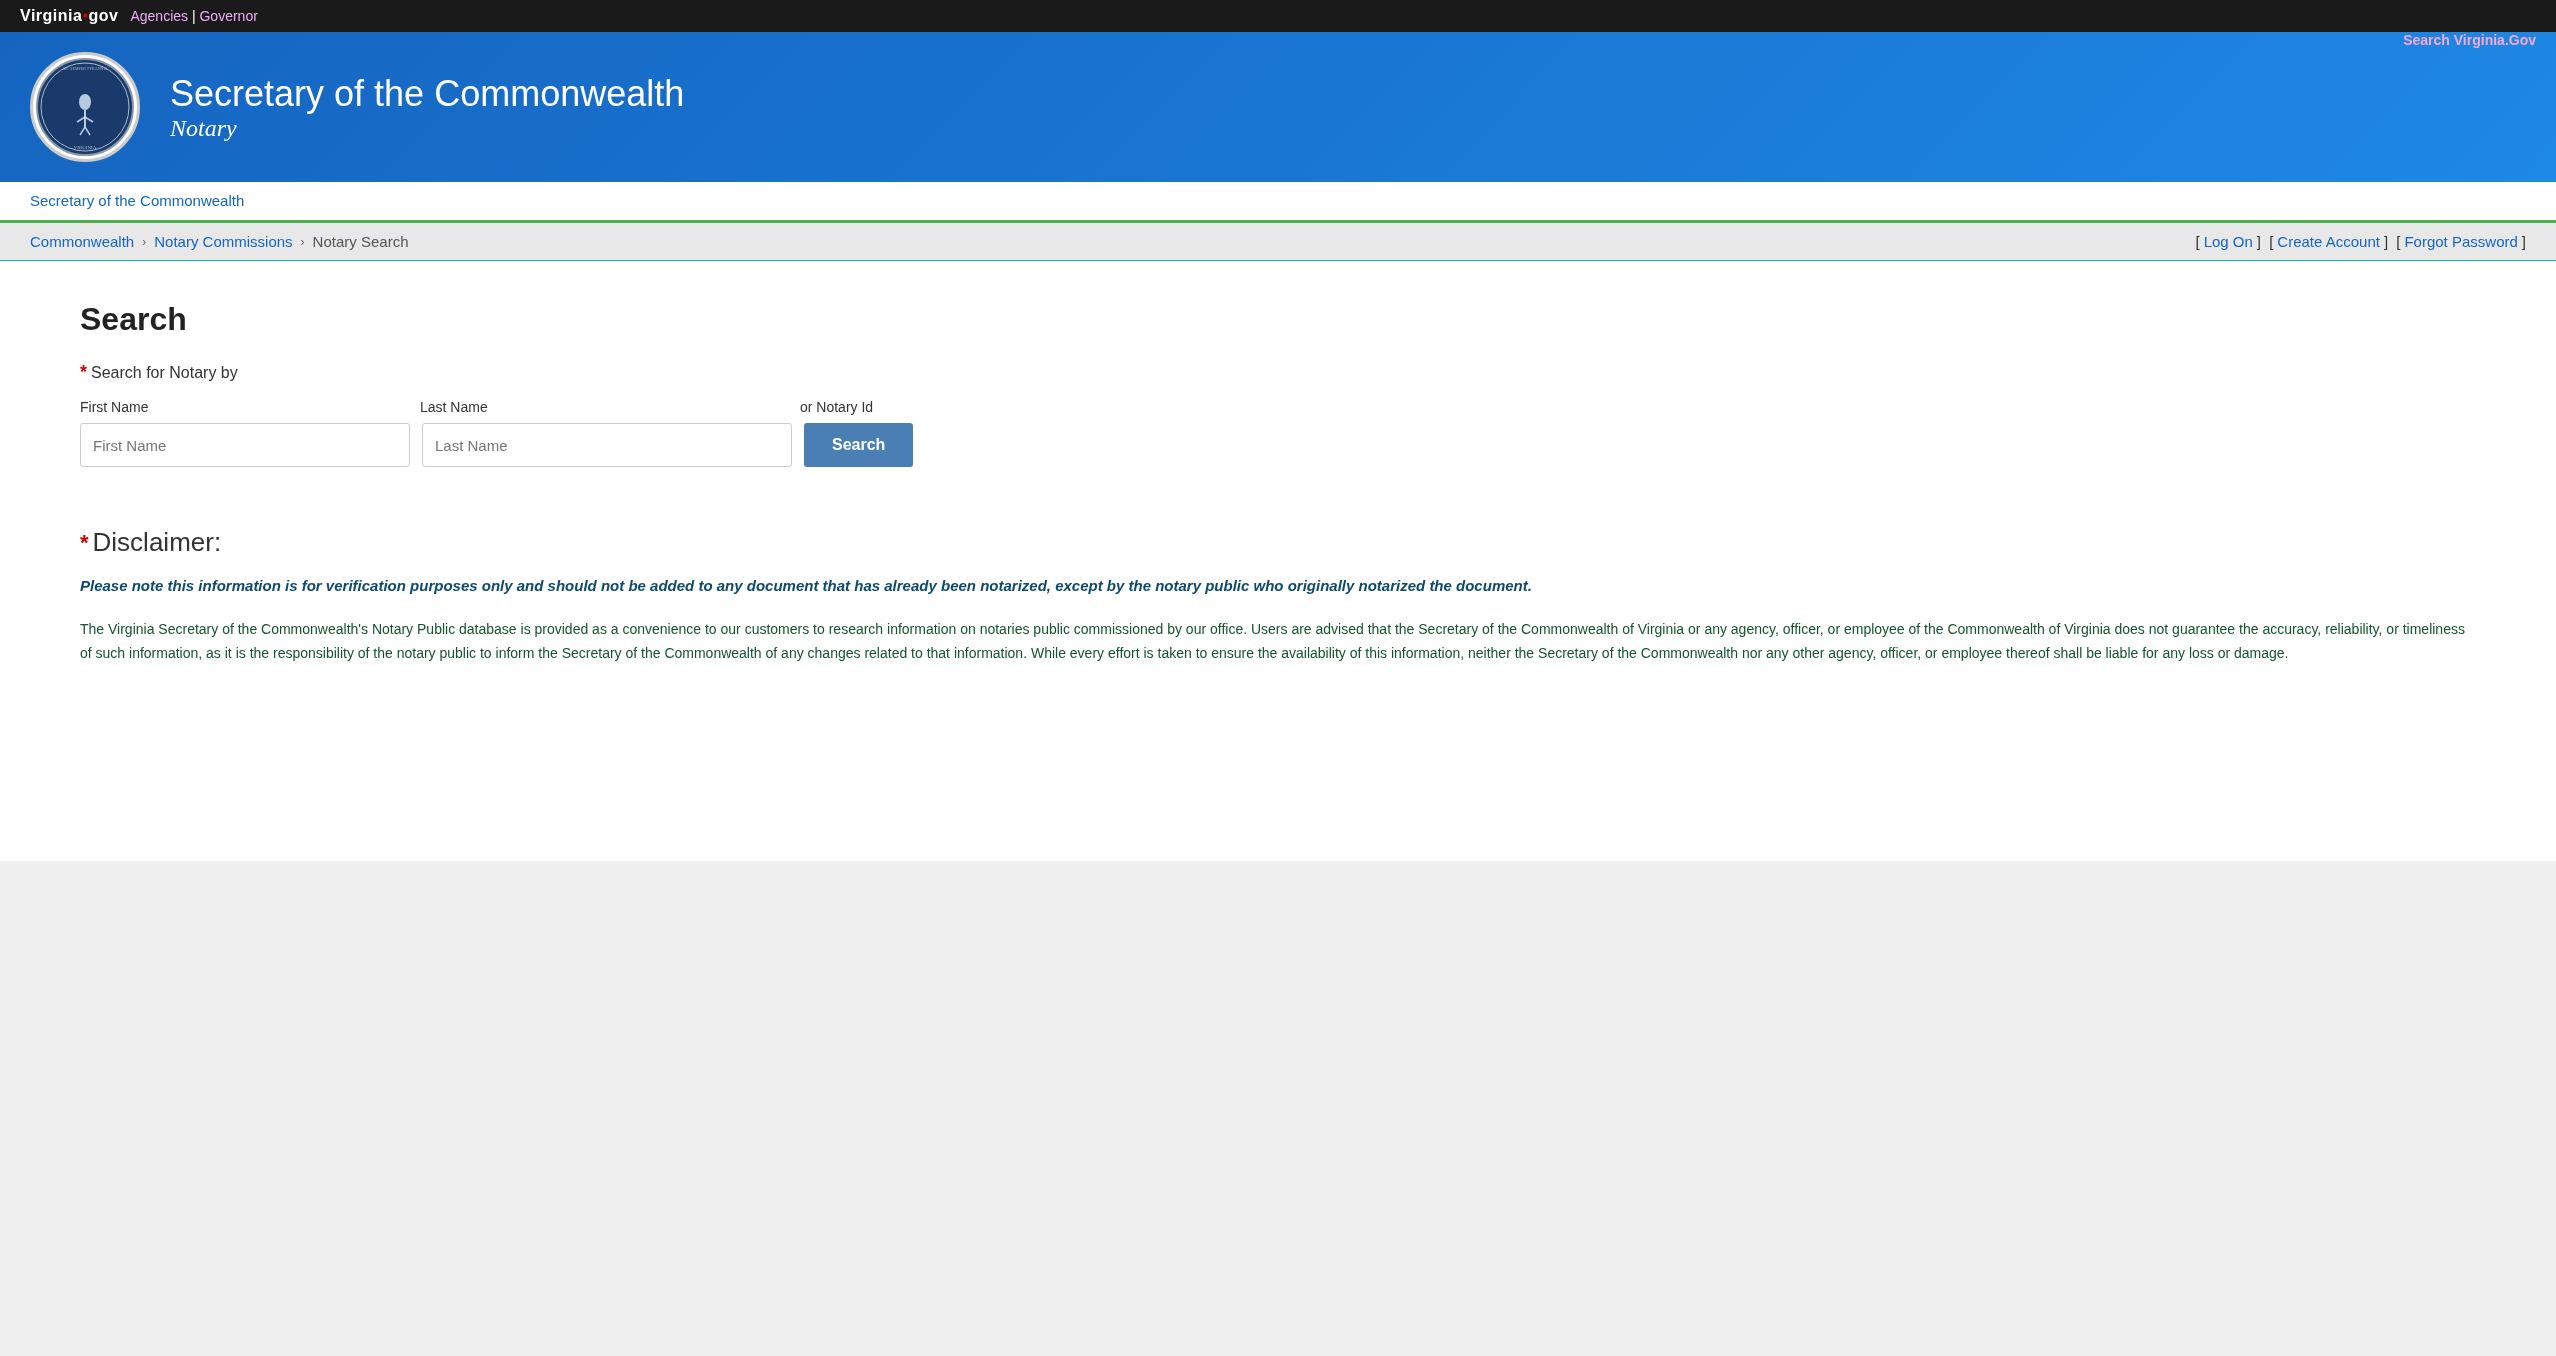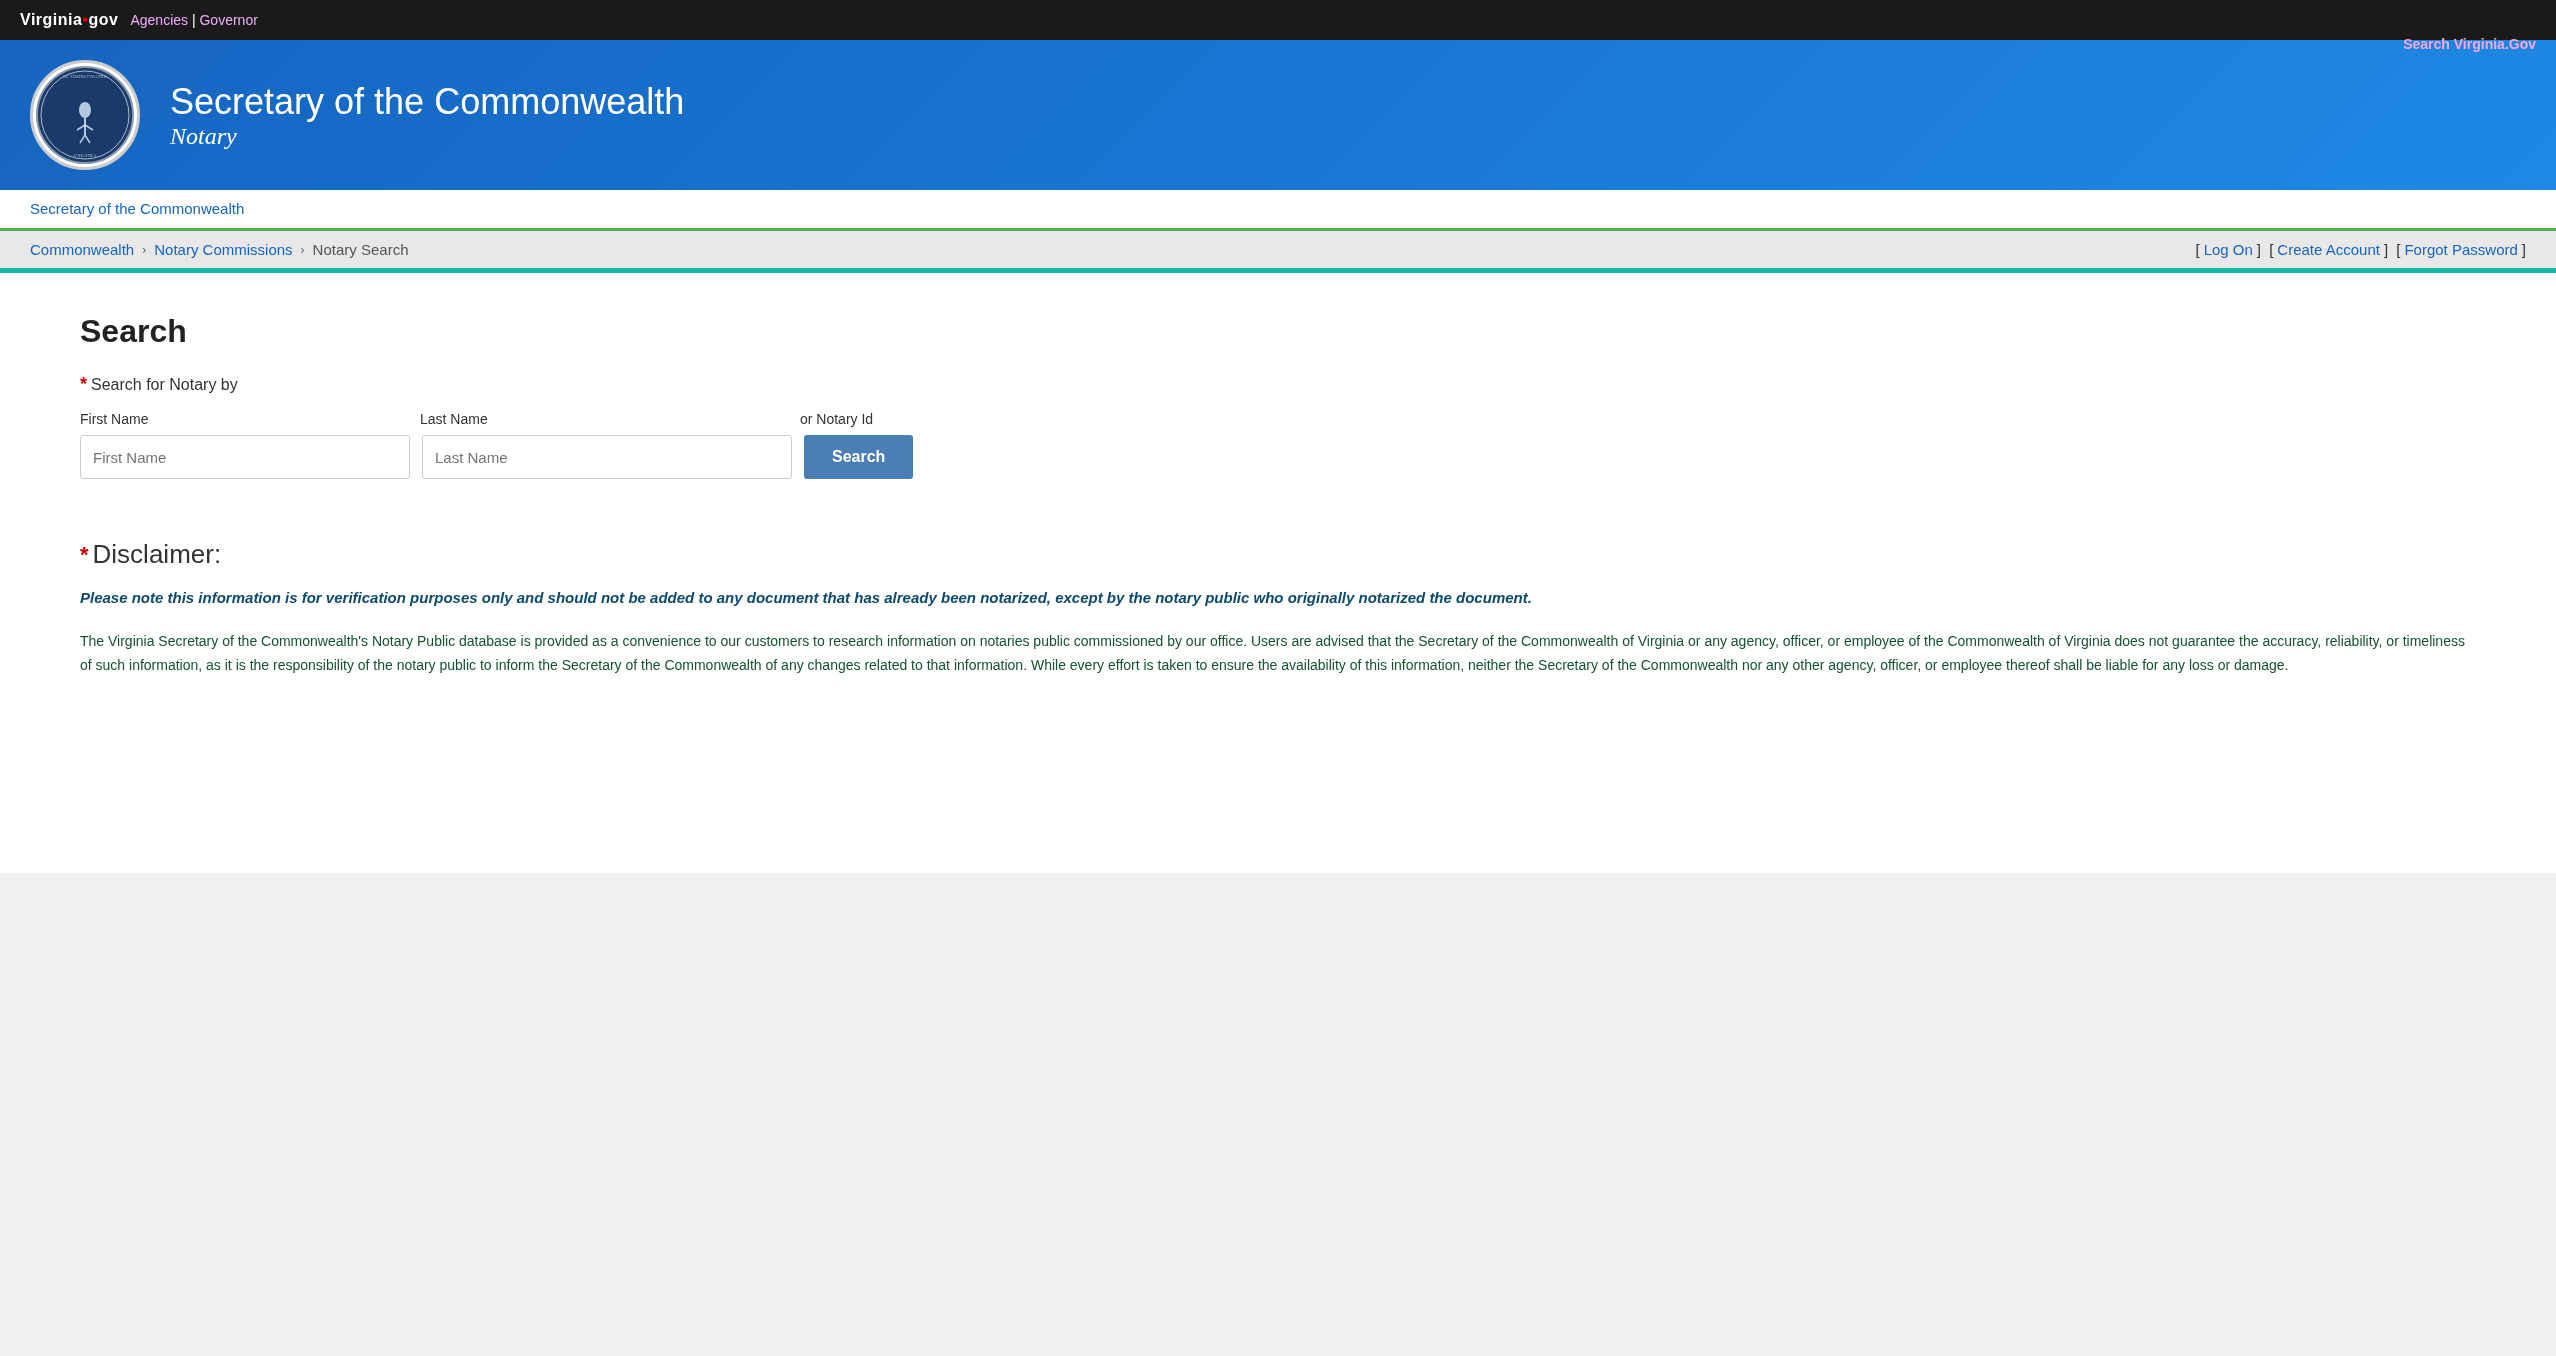--- a/index.html
+++ b/index.html
@@ -5,21 +5,21 @@
     * { margin: 0; padding: 0; box-sizing: border-box; }
     body { font-family: Arial, sans-serif; background: #f0f0f0; min-height: 100vh; }
 
     
     .top-nav {
       background: #1a1a1a;
       display: flex;
       align-items: center;
       justify-content: space-between;
       padding: 6px 20px;
-      height: 40px;
+      height: 32px;
     }
     .top-nav-left {
       display: flex;
       align-items: center;
       gap: 12px;
     }
     .site-logo {
       color: white;
       font-size: 16px;
       font-weight: bold;
@@ -89,21 +89,21 @@
       font-size: 15px;
     }
 
     
     .breadcrumb-bar {
       background: #e8e8e8;
       display: flex;
       align-items: center;
       justify-content: space-between;
       padding: 10px 30px;
-      border-bottom: 5px solid #14b8a6;
+      border-bottom: 1px solid #14b8a6;
     }
     .breadcrumb {
       display: flex;
       align-items: center;
       gap: 8px;
       font-size: 15px;
     }
     .breadcrumb a {
       color: #1565c0;
       text-decoration: none;

